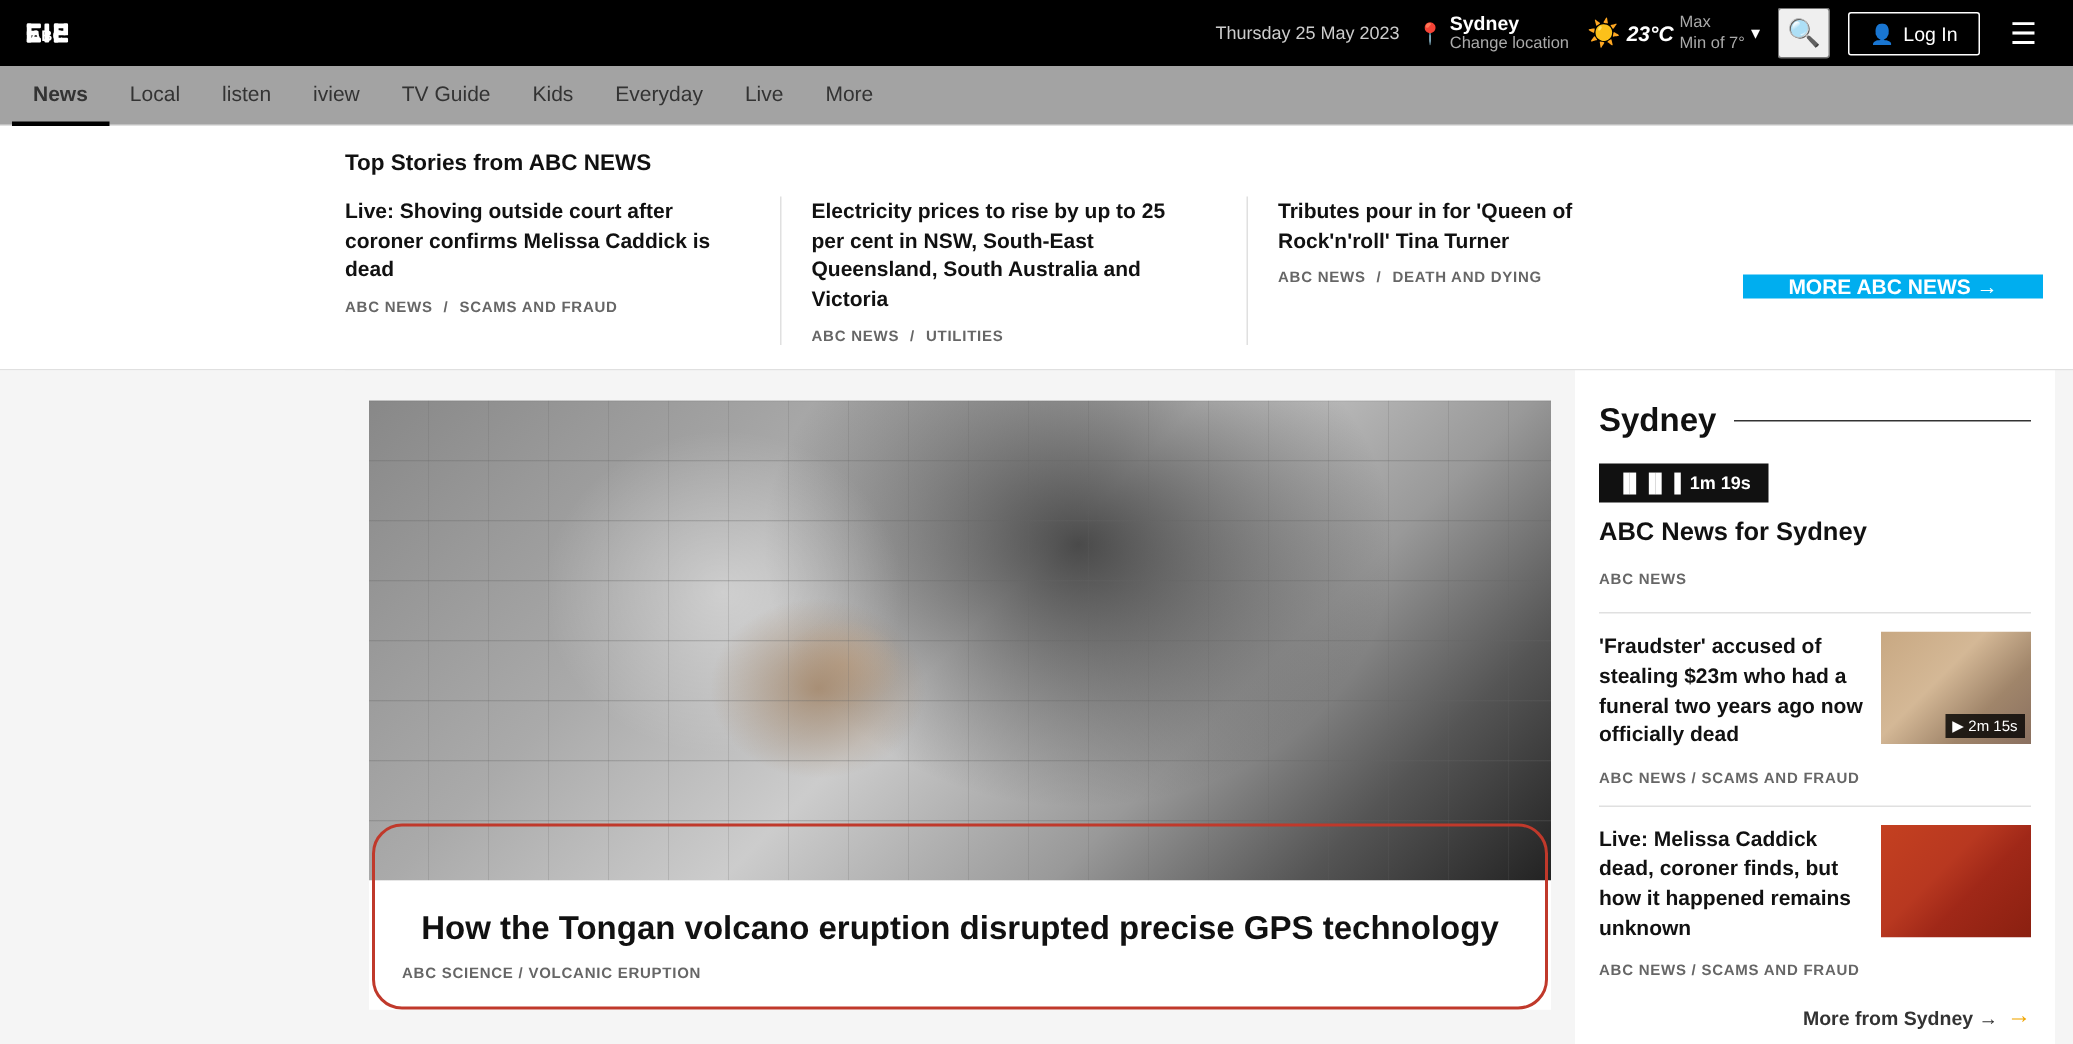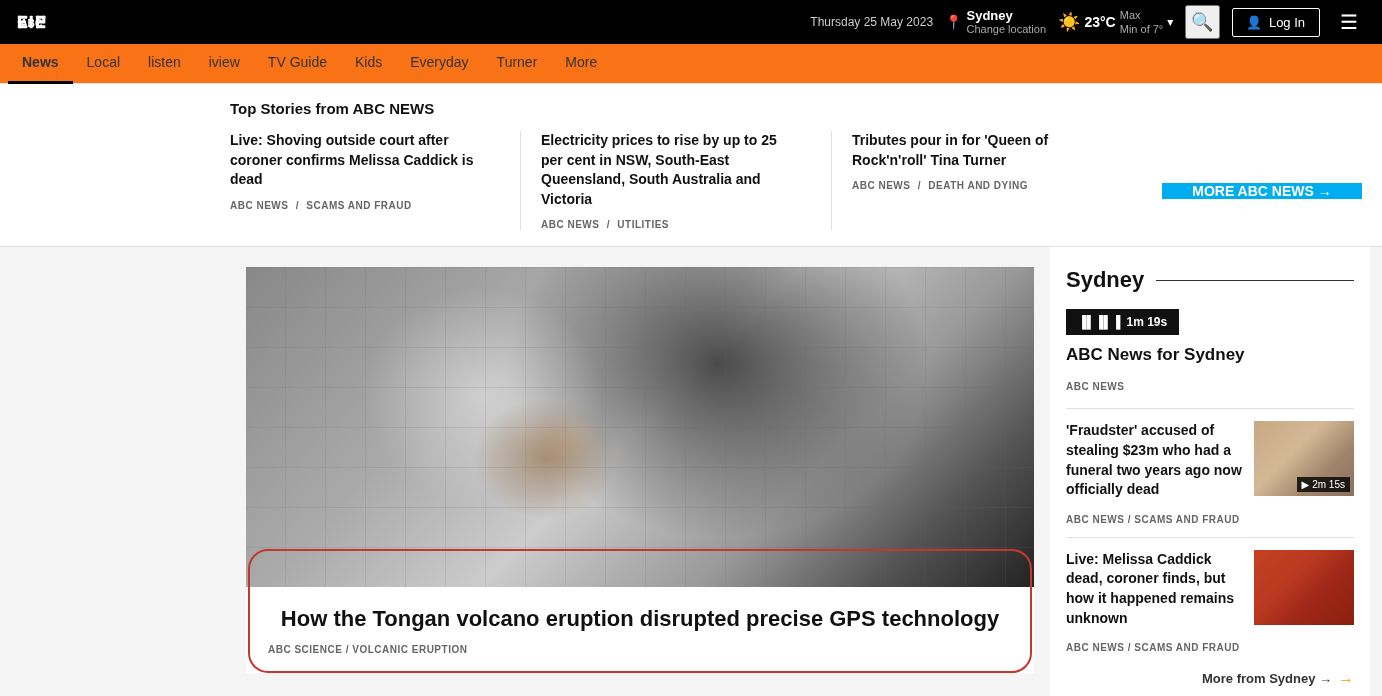--- a/index.html
+++ b/index.html
@@ -20,30 +20,30 @@
     .abc-logo-icon { width: 32px; height: 22px; }
     .header-right { display: flex; align-items: center; gap: 12px; }
     .header-date { color: #ccc; font-size: 12px; }
     .header-location { display: flex; align-items: center; gap: 4px; color: #fff; font-size: 13px; cursor: pointer; }
     .header-location-pin { color: #fff; font-size: 14px; }
     .header-location-text { display: flex; flex-direction: column; line-height: 1.2; }
     .header-location-name { font-weight: bold; font-size: 13px; }
     .header-location-change { font-size: 11px; color: #aaa; }
     .header-weather { display: flex; align-items: center; gap: 4px; color: #fff; font-size: 13px; }
     .header-weather-icon { font-size: 18px; }
-    .header-weather-temp { font-size: 14px; font-weight: bold; }
+    .header-weather-temp { font-size: 14px; font-weight: bold; font-style: italic; }
     .header-weather-minmax { font-size: 11px; color: #aaa; line-height: 1.3; }
     .header-dropdown { color: #fff; font-size: 12px; cursor: pointer; }
     .header-search { color: #fff; font-size: 18px; cursor: pointer; padding: 4px; }
     .header-login { border: 1px solid #fff; color: #fff; background: transparent; padding: 6px 14px; font-size: 13px; cursor: pointer; display: flex; align-items: center; gap: 6px; border-radius: 2px; }
     .header-menu { background: transparent; border: none; color: #fff; font-size: 20px; cursor: pointer; padding: 4px 8px; }
 
     
     .nav {
-      background: #f97316;
+      background: #a3a3a3;
       border-bottom: 1px solid #e0e0e0;
       display: flex;
       align-items: center;
       padding: 0 8px;
       height: 40px;
     }
     .nav-item {
       padding: 0 14px;
       height: 40px;
       display: flex;
@@ -372,21 +372,21 @@
 </header>
 
 <nav class="nav">
   <a class="nav-item active">News</a>
   <a class="nav-item">Local</a>
   <a class="nav-item">listen</a>
   <a class="nav-item">iview</a>
   <a class="nav-item">TV Guide</a>
   <a class="nav-item">Kids</a>
   <a class="nav-item">Everyday</a>
-  <a class="nav-item">Turner</a>
+  <a class="nav-item">Live</a>
   <a class="nav-item">More</a>
 </nav>
 
 <section class="top-stories">
   <div class="top-stories-title">Top Stories from ABC NEWS</div>
   <div class="top-stories-grid">
 
     <div class="story-item">
       <div class="story-headline">Live: Shoving outside court after coroner confirms Melissa Caddick is dead</div>
       <div class="story-tags">

